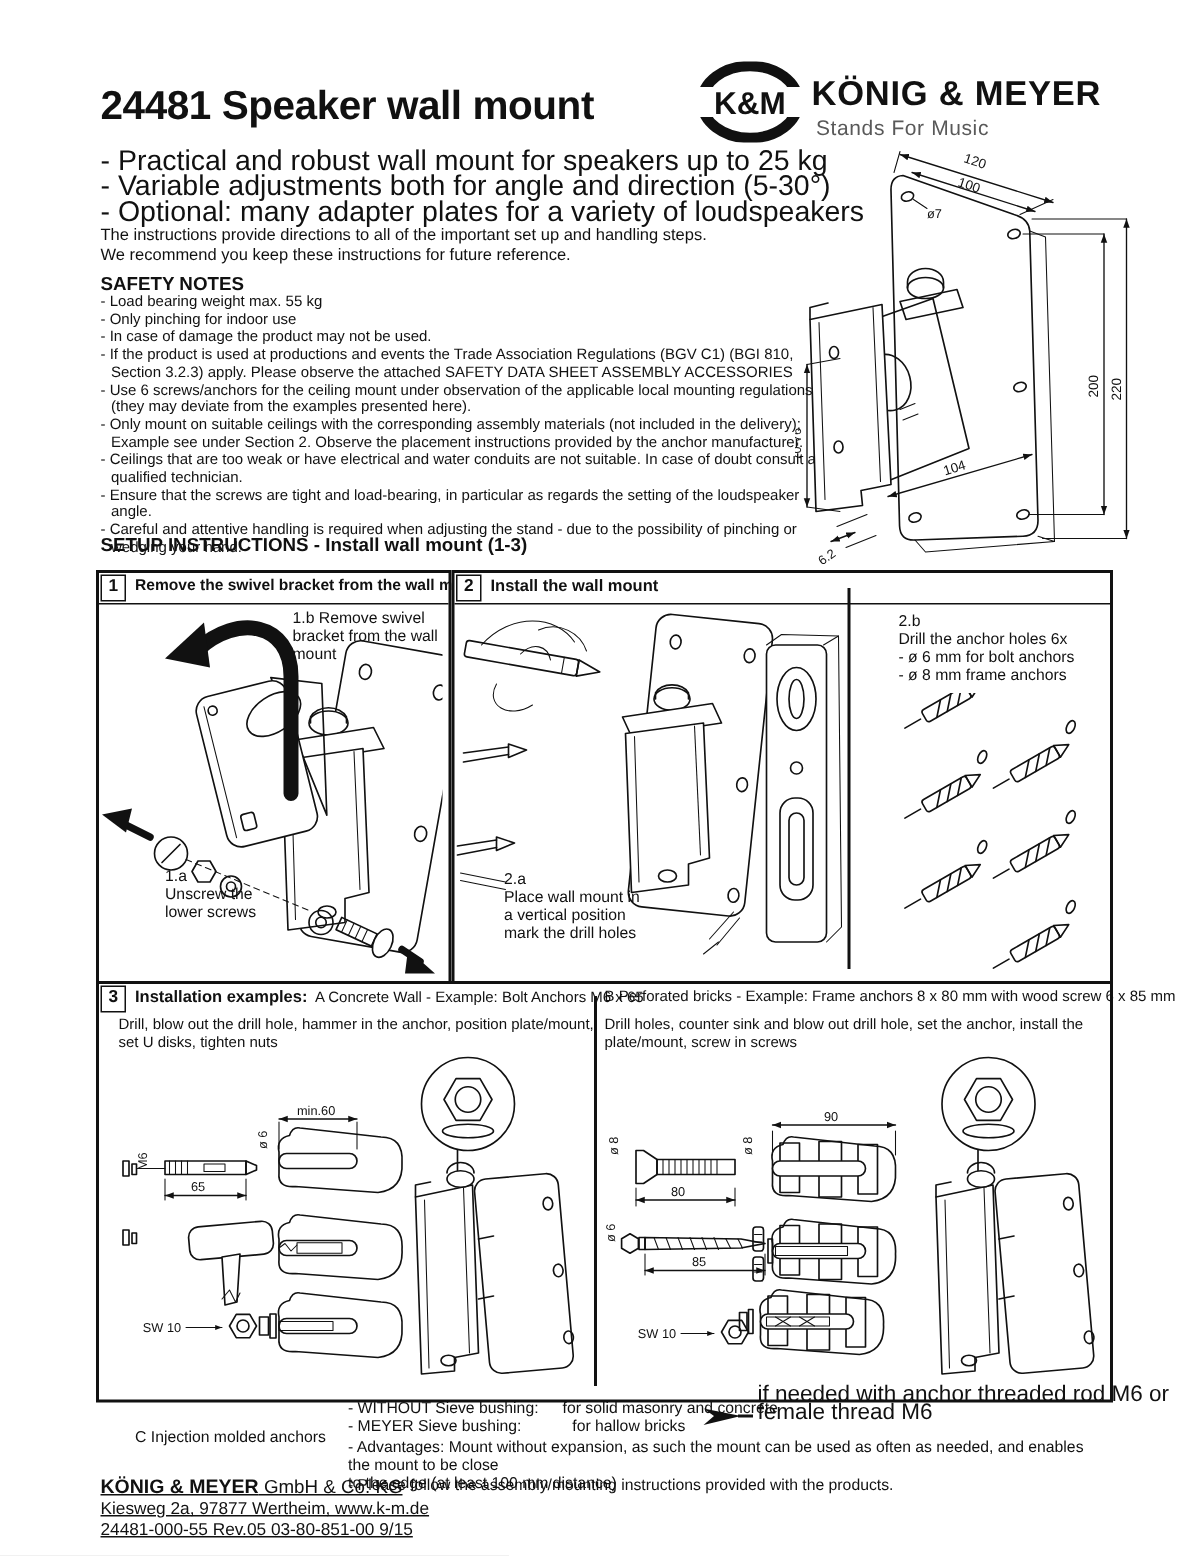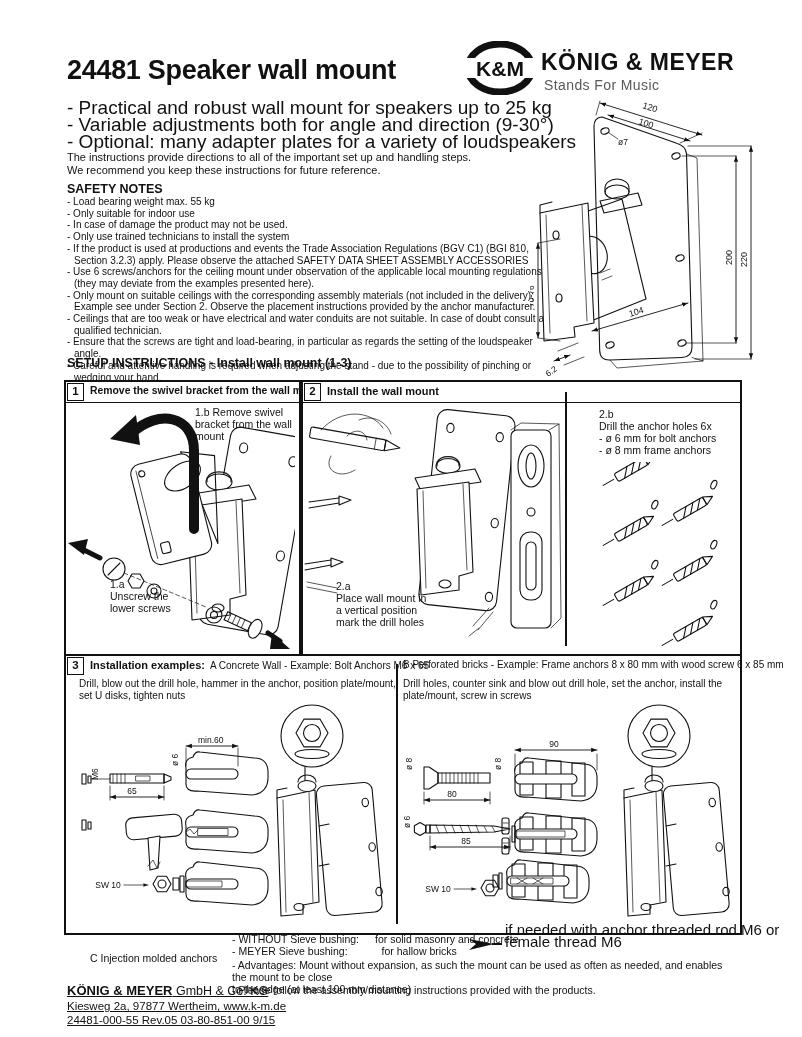--- a/index.html
+++ b/index.html
@@ -97,32 +97,31 @@
       <ellipse cx="36" cy="27" rx="32" ry="24" fill="none" stroke="#111" stroke-width="7"></ellipse>
       <rect x="0" y="17" width="72" height="20" fill="#fff"></rect>
       <text x="36" y="35" text-anchor="middle" font-size="21" font-weight="bold" fill="#111" font-family="Liberation Sans, sans-serif">K&amp;M</text>
     </svg>
   </div>
   <div class="abs brand" style="left:541px;top:49px">KÖNIG &amp; MEYER</div>
   <div class="abs tagline" style="left:544px;top:77px">Stands For Music</div>
 
   <div class="abs" style="left:67px;top:99px">
     <div class="feat">- Practical and robust wall mount for speakers up to 25 kg</div>
-    <div class="feat">- Variable adjustments both for angle and direction (9-30°)</div>
+    <div class="feat">- Variable adjustments both for angle and direction (5-30°)</div>
     <div class="feat">- Optional: many adapter plates for a variety of loudspeakers</div>
   </div>
   <div class="abs intro prelines" style="left:67px;top:151px">The instructions provide directions to all of the important set up and handling steps.
 We recommend you keep these instructions for future reference.</div>
 
   <div class="abs h-bold" style="left:67px;top:182px">SAFETY NOTES</div>
   <div class="abs safety" style="left:67px;top:196px">
     <div>- Load bearing weight max. 55 kg</div>
-    <div>- Only suitable for indoor use</div>
+    <div>- Only pinching for indoor use</div>
     <div>- In case of damage the product may not be used.</div>
-    <div>- Only use trained technicians to install the system</div>
     <div>- If the product is used at productions and events the Trade Association Regulations (BGV C1) (BGI 810, Section 3.2.3) apply. Please observe the attached SAFETY DATA SHEET ASSEMBLY ACCESSORIES</div>
     <div>- Use 6 screws/anchors for the ceiling mount under observation of the applicable local mounting regulations (they may deviate from the examples presented here).</div>
     <div>- Only mount on suitable ceilings with the corresponding assembly materials (not included in the delivery); Example see under Section 2. Observe the placement instructions provided by the anchor manufacturer.</div>
     <div>- Ceilings that are too weak or have electrical and water conduits are not suitable. In case of doubt consult a qualified technician.</div>
     <div>- Ensure that the screws are tight and load-bearing, in particular as regards the setting of the loudspeaker angle.</div>
     <div>- Careful and attentive handling is required when adjusting the stand - due to the possibility of pinching or wedging your hand.</div>
   </div>
 
   <svg class="abs lineart" style="left:530px;top:93px" width="272" height="292" viewBox="0 0 272 292">
 

